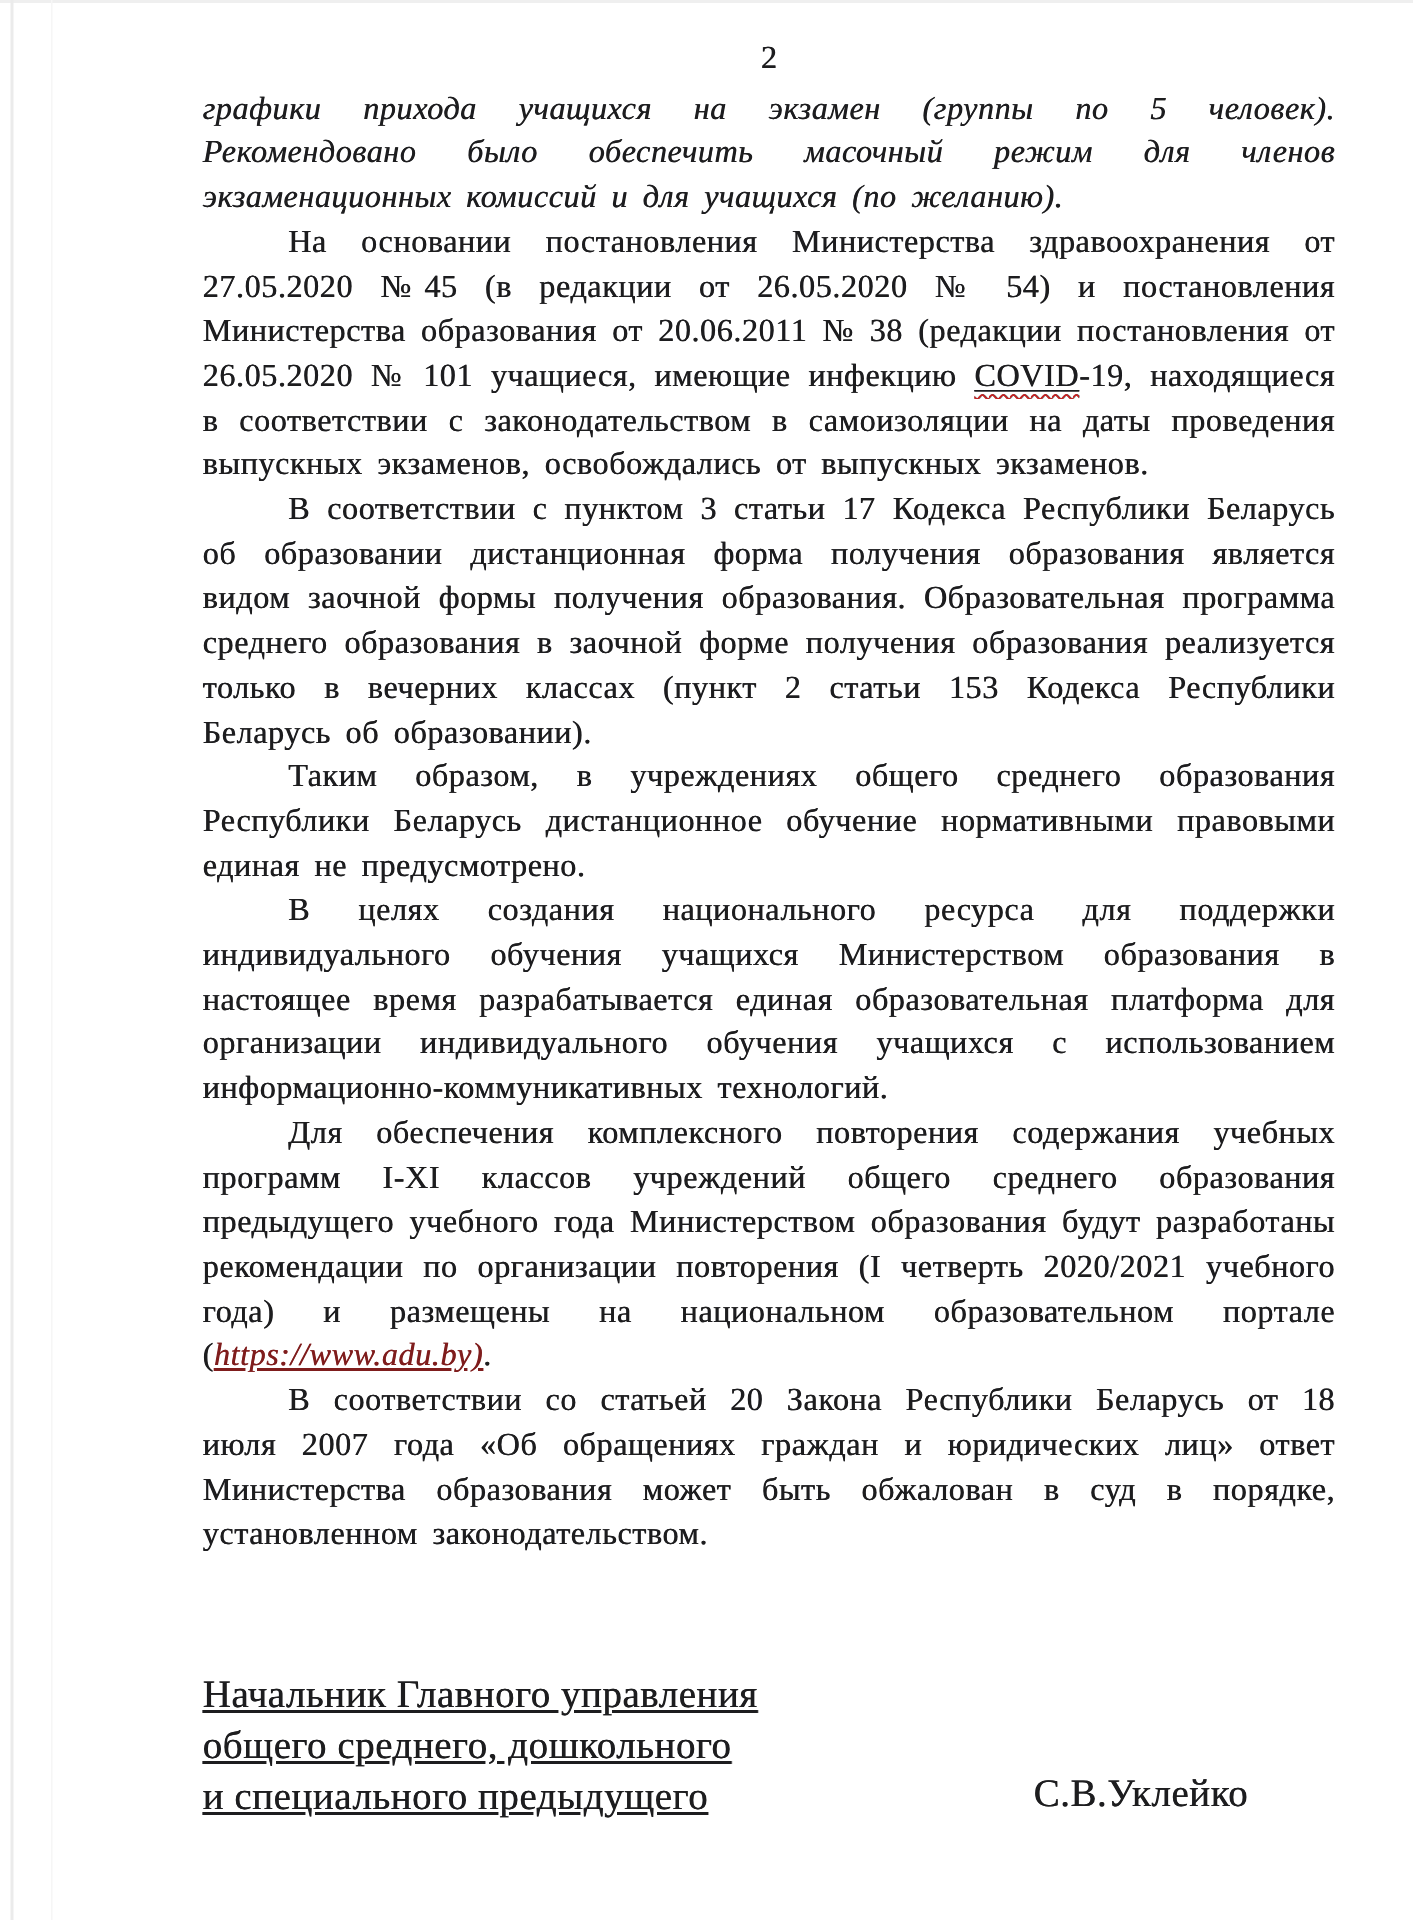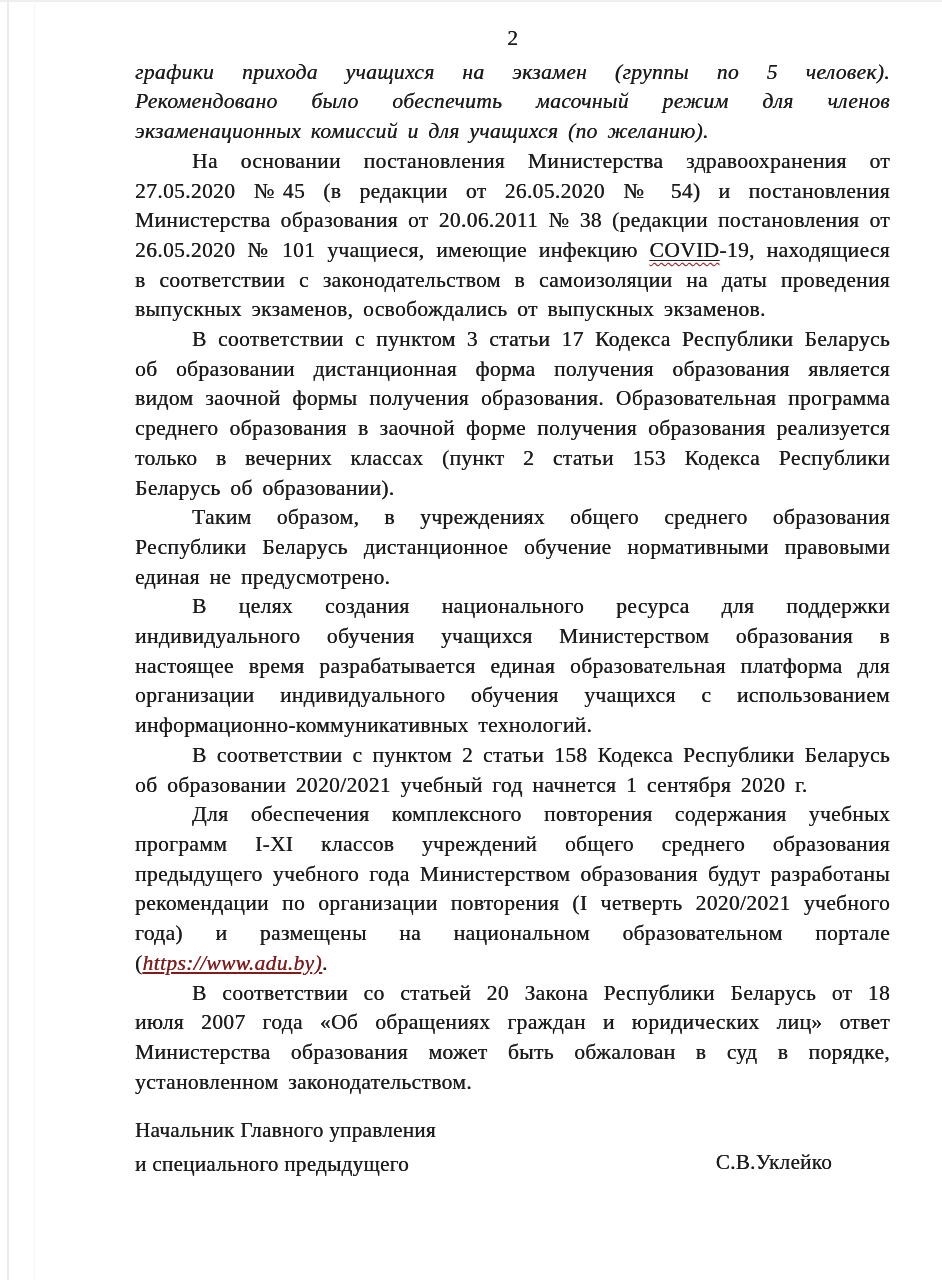--- a/index.html
+++ b/index.html
@@ -74,24 +74,25 @@
     color: #7f1d1d;
     font-style: italic;
     text-decoration: underline;
     cursor: pointer;
   }
   .signature {
     position: absolute;
     left: 135px;
     top: 1113px;
     width: 755px;
-    font-size: 21px;
+    font-size: 26px;
     line-height: 34px;
     letter-spacing: 0.35px;
     text-shadow: 0.3px 0 0 currentColor;
+    text-decoration: underline;
   }
   .sig-name {
     position: absolute;
     right: 58px;
     bottom: 2px;
   }
 </style>
 </head>
 <body>
 
@@ -106,25 +107,25 @@
   <p class="body-para no-indent">графики прихода учащихся на экзамен (группы по 5 человек). Рекомендовано было обеспечить масочный режим для членов экзаменационных комиссий и для учащихся (по желанию).</p>
 
   <p class="body-para"><span>На основании постановления Министерства здравоохранения от 27.05.2020 №45 (в редакции от 26.05.2020 № 54) и постановления Министерства образования от 20.06.2011 № 38 (редакции постановления от 26.05.2020 № 101 учащиеся, имеющие инфекцию </span><span class="covid-wavy"><span class="covid-solid">COVID</span></span><span>-19, находящиеся в соответствии с законодательством в самоизоляции на даты проведения выпускных экзаменов, освобождались от выпускных экзаменов.</span></p>
 
   <p class="body-para">В соответствии с пунктом 3 статьи 17 Кодекса Республики Беларусь об образовании дистанционная форма получения образования является видом заочной формы получения образования. Образовательная программа среднего образования в заочной форме получения образования реализуется только в вечерних классах (пункт 2 статьи 153 Кодекса Республики Беларусь об образовании).</p>
 
   <p class="body-para">Таким образом, в учреждениях общего среднего образования Республики Беларусь дистанционное обучение нормативными правовыми единая не предусмотрено.</p>
 
   <p class="body-para">В целях создания национального ресурса для поддержки индивидуального обучения учащихся Министерством образования в настоящее время разрабатывается единая образовательная платформа для организации индивидуального обучения учащихся с использованием информационно-коммуникативных технологий.</p>
 
-  <p class="body-para">В соответствии с пунктом 2 статьи 158 Кодекса Республики Беларусь об образовании 2020/2021 учебный год начнется 1 сентября 2020 г.</p>
 
   <p class="body-para"><span>Для обеспечения комплексного повторения содержания учебных программ I-XI классов учреждений общего среднего образования предыдущего учебного года Министерством образования будут разработаны рекомендации по организации повторения (I четверть 2020/2021 учебного года) и размещены на национальном образовательном портале (</span><a class="doc-link">https://www.adu.by)</a><span>.</span></p>
 
   <p class="body-para">В соответствии со статьей 20 Закона Республики Беларусь от 18 июля 2007 года «Об обращениях граждан и юридических лиц» ответ Министерства образования может быть обжалован в суд в порядке, установленном законодательством.</p>
 
 </div>
 
 <div class="signature">
   <div>Начальник Главного управления</div>
+  <div>общего среднего, дошкольного</div>
   <div>и специального предыдущего</div>
   <span class="sig-name">С.В.Уклейко</span>
 </div>
 
 </body></html>

